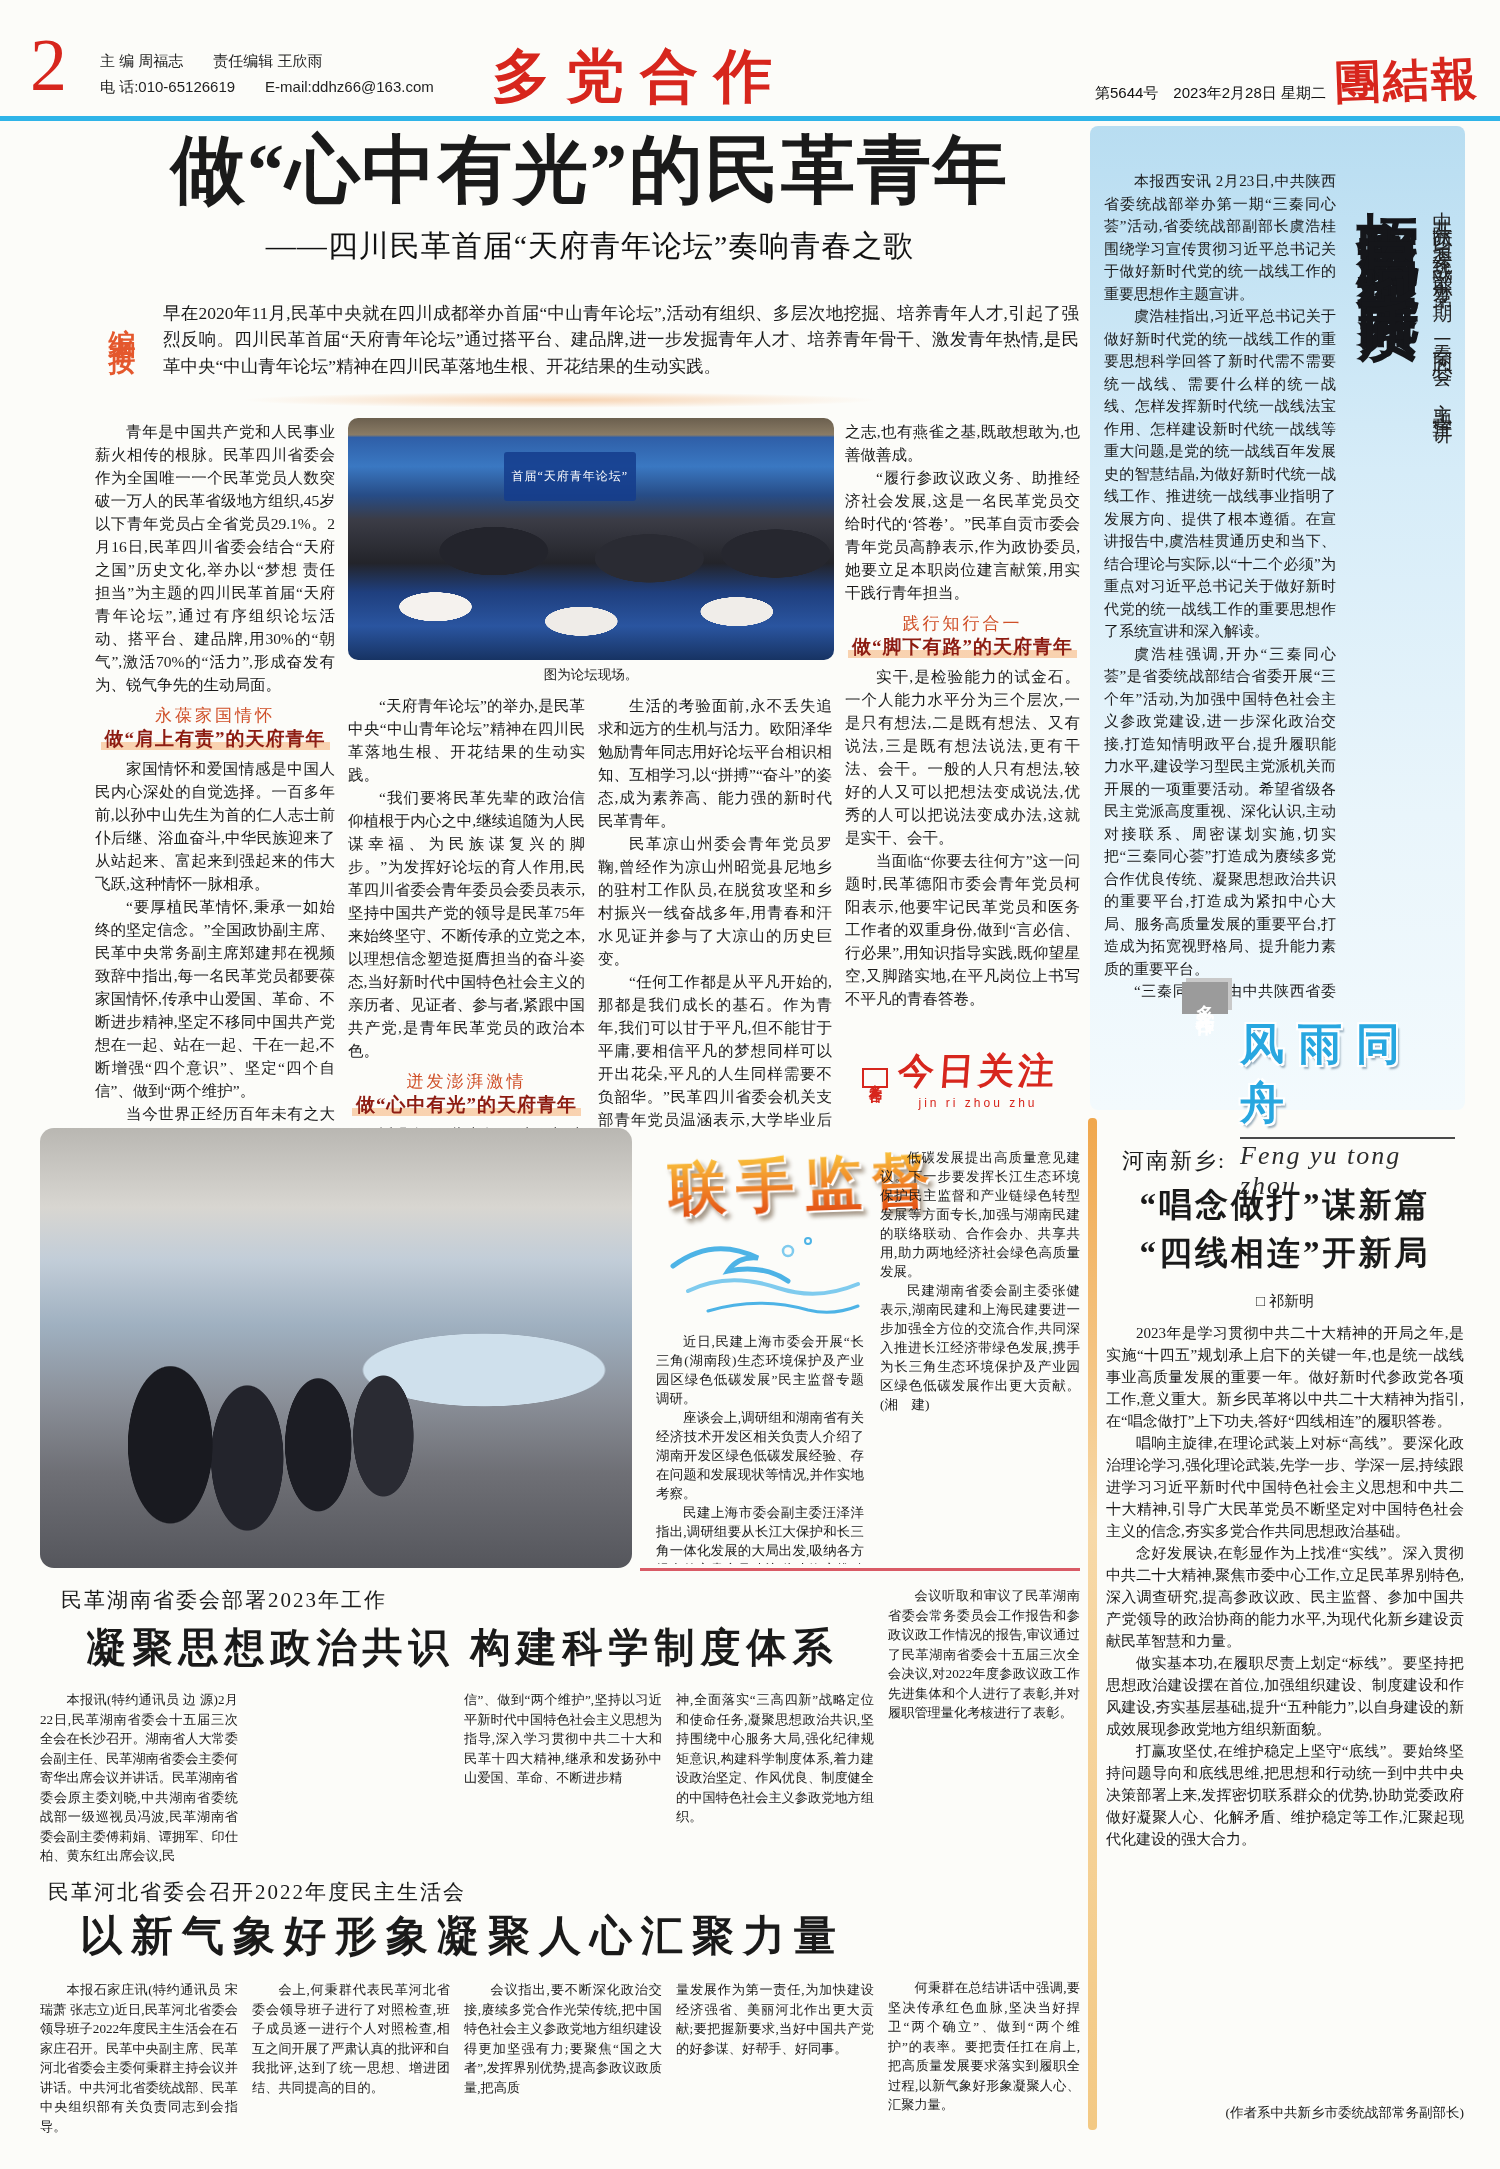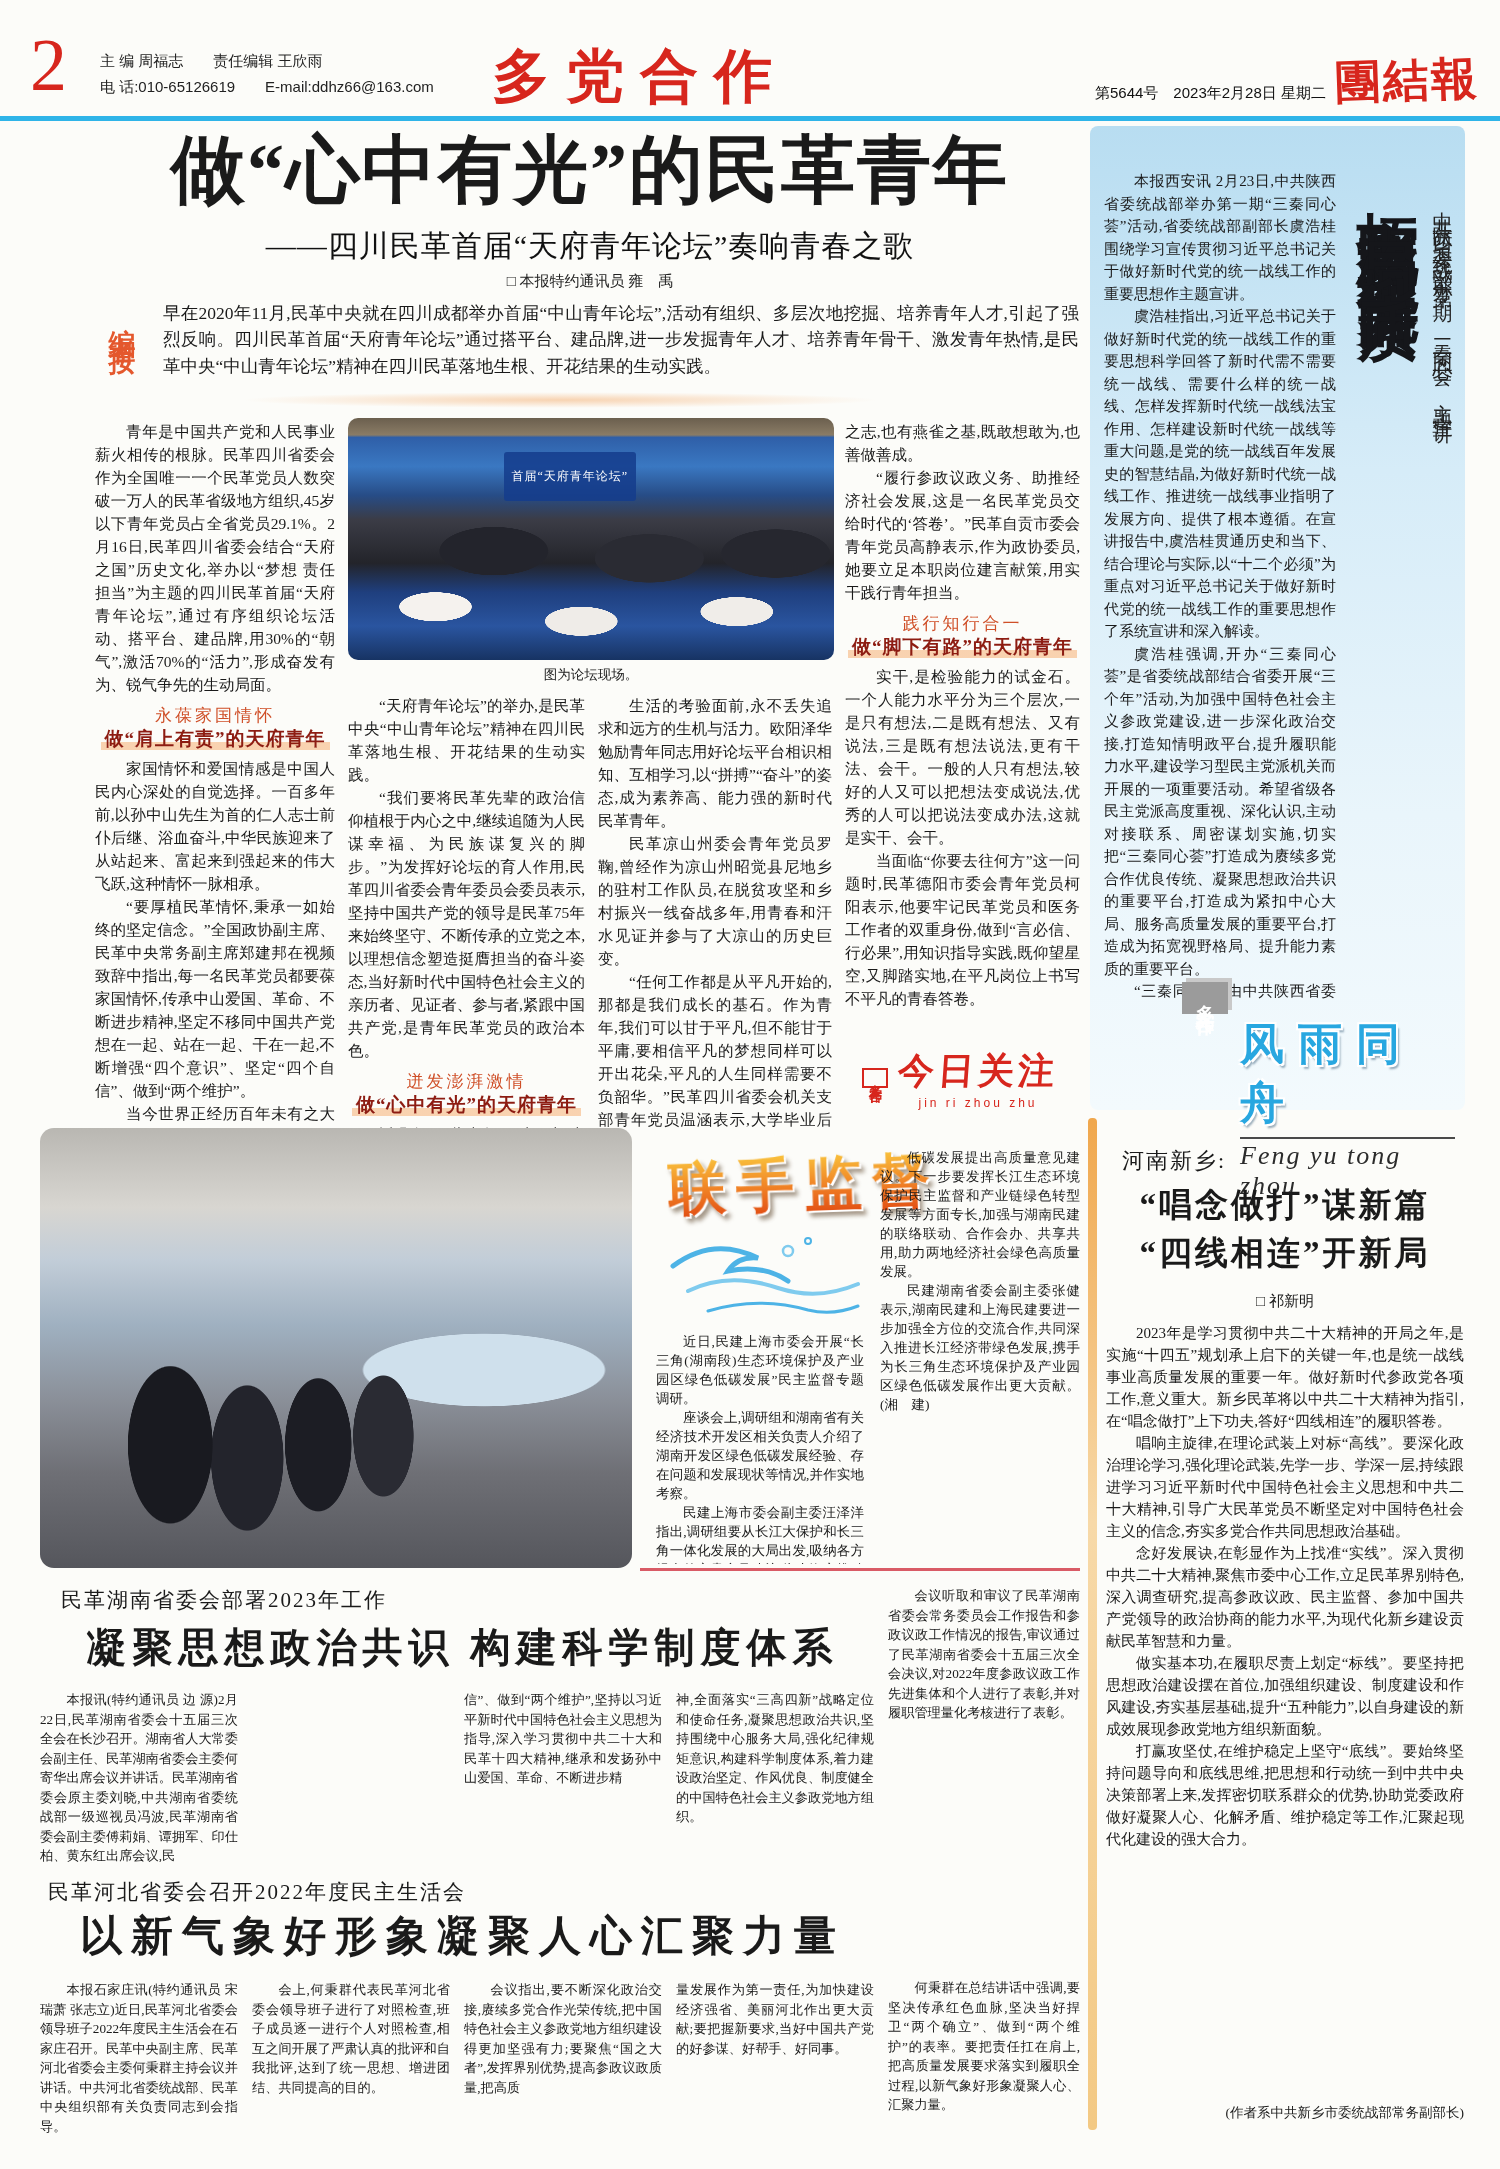--- a/index.html
+++ b/index.html
@@ -94,21 +94,20 @@
   <div class="abs page-num" style="left:30px;top:28px;">2</div>
   <div class="abs staff" style="left:100px;top:52px;">主 编 周福志　　责任编辑 王欣雨</div>
   <div class="abs staff" style="left:100px;top:78px;">电 话:010-65126619　　E-mail:ddhz66@163.com</div>
   <div class="abs section-title center" style="left:440px;top:38px;width:400px;">多党合作</div>
   <div class="abs issue-info" style="left:1095px;top:84px;">第5644号　2023年2月28日 星期二</div>
   <div class="abs logo" style="left:1335px;top:50px;">團結報</div>
   <div class="abs cyan-rule" style="top:116px;"></div>
 
   <div class="abs h1 center" style="left:95px;top:130px;width:990px;">做“心中有光”的民革青年</div>
   <div class="abs deck center" style="left:95px;top:226px;width:990px;">——四川民革首届“天府青年论坛”奏响青春之歌</div>
-  <div class="abs byline center" style="left:95px;top:272px;width:990px;">□ 本报特约通讯员 雍　禹</div>
 
   <div class="abs vlabel" style="left:104px;top:306px;height:110px;">编者按</div>
   <div class="abs intro justify" style="left:163px;top:300px;width:916px;height:96px;overflow:hidden;">早在2020年11月,民革中央就在四川成都举办首届“中山青年论坛”,活动有组织、多层次地挖掘、培养青年人才,引起了强烈反响。四川民革首届“天府青年论坛”通过搭平台、建品牌,进一步发掘青年人才、培养青年骨干、激发青年热情,是民革中央“中山青年论坛”精神在四川民革落地生根、开花结果的生动实践。</div>
   <div class="abs swoosh" style="left:240px;top:392px;width:640px;"></div>
 
   <div class="abs newscol justify" style="left:95px;top:420px;width:240px;height:714px;">
     <p class="para">青年是中国共产党和人民事业薪火相传的根脉。民革四川省委会作为全国唯一一个民革党员人数突破一万人的民革省级地方组织,45岁以下青年党员占全省党员29.1%。2月16日,民革四川省委会结合“天府之国”历史文化,举办以“梦想 责任 担当”为主题的四川民革首届“天府青年论坛”,通过有序组织论坛活动、搭平台、建品牌,用30%的“朝气”,激活70%的“活力”,形成奋发有为、锐气争先的生动局面。</p>
     <div class="sh">
       <span class="l1">永葆家国情怀</span>
       <span class="l2">做“肩上有责”的天府青年</span>

